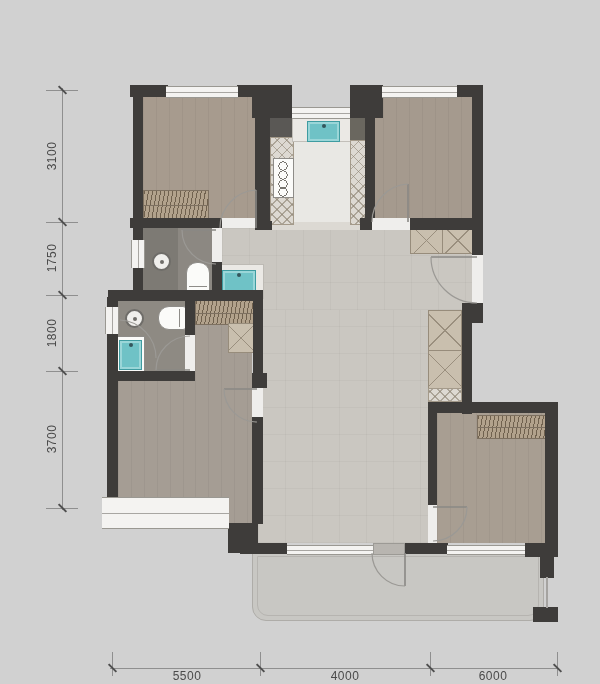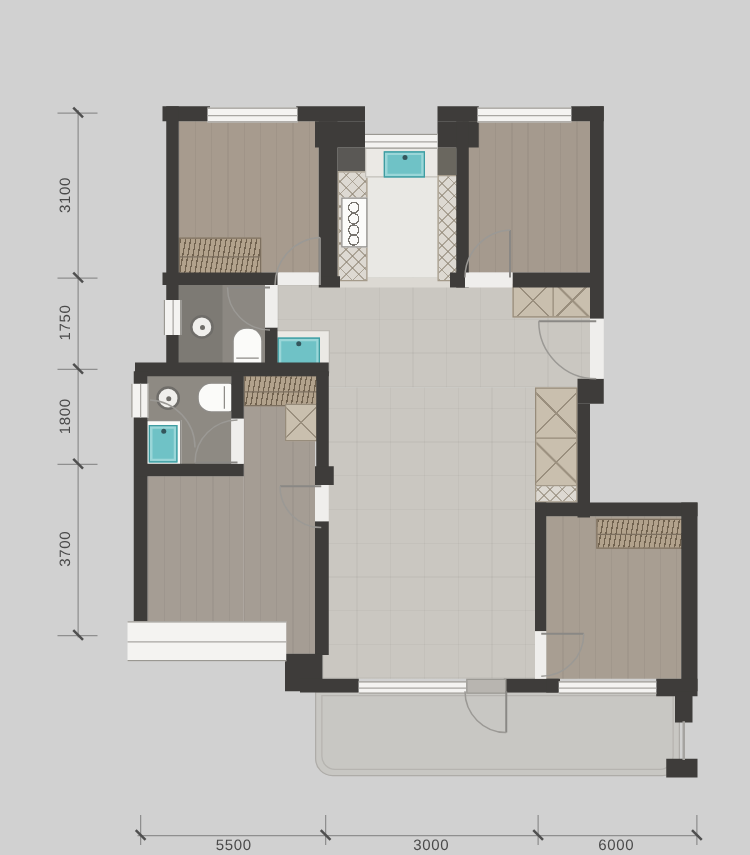--- a/index.html
+++ b/index.html
@@ -221,16 +221,16 @@
   <div class="dline" style="left:110px;top:668px;width:449px;height:1px;"></div>
   <div class="dline" style="left:112px;top:652px;width:1px;height:24px;"></div>
   <div class="dline" style="left:260px;top:652px;width:1px;height:24px;"></div>
   <div class="dline" style="left:430px;top:652px;width:1px;height:24px;"></div>
   <div class="dline" style="left:557px;top:652px;width:1px;height:24px;"></div>
   <div class="slash" style="left:107px;top:667px;"></div>
   <div class="slash" style="left:255px;top:667px;"></div>
   <div class="slash" style="left:425px;top:667px;"></div>
   <div class="slash" style="left:552px;top:667px;"></div>
   <div class="dimtext" style="left:157px;top:669px;">5500</div>
-  <div class="dimtext" style="left:315px;top:669px;">3000</div>
+  <div class="dimtext" style="left:315px;top:669px;">4000</div>
   <div class="dimtext" style="left:463px;top:669px;">6000</div>
 
 </div>
 
 </body></html>

